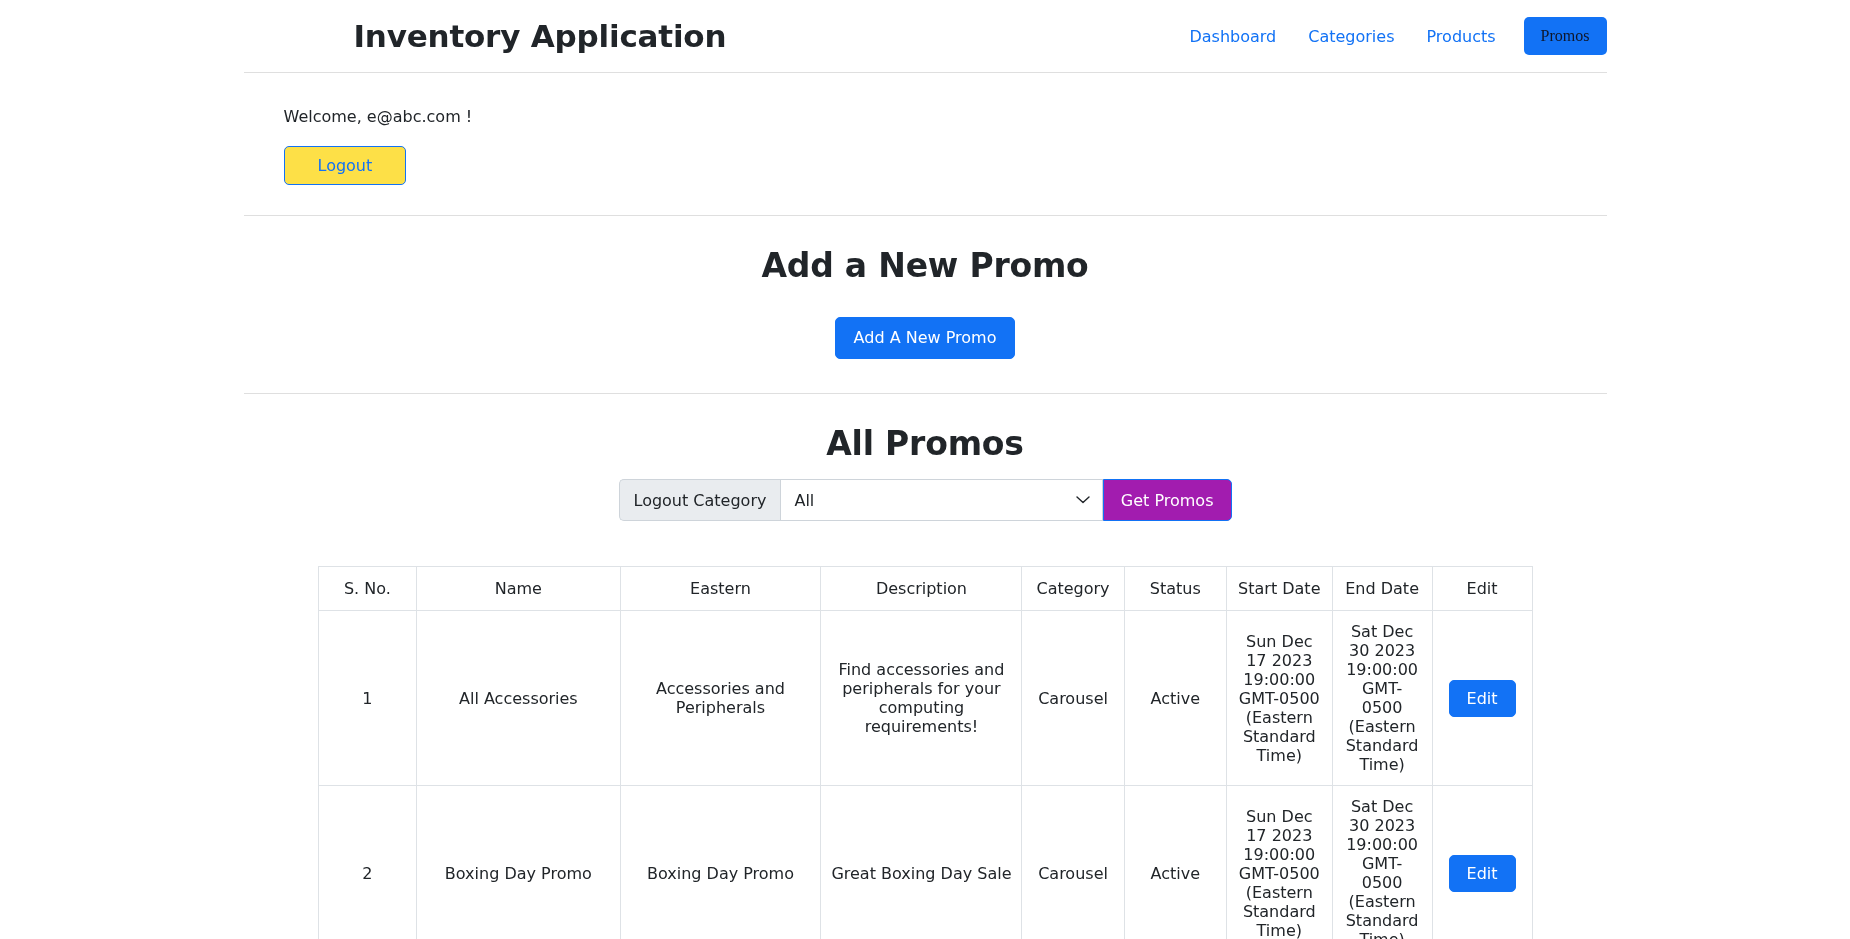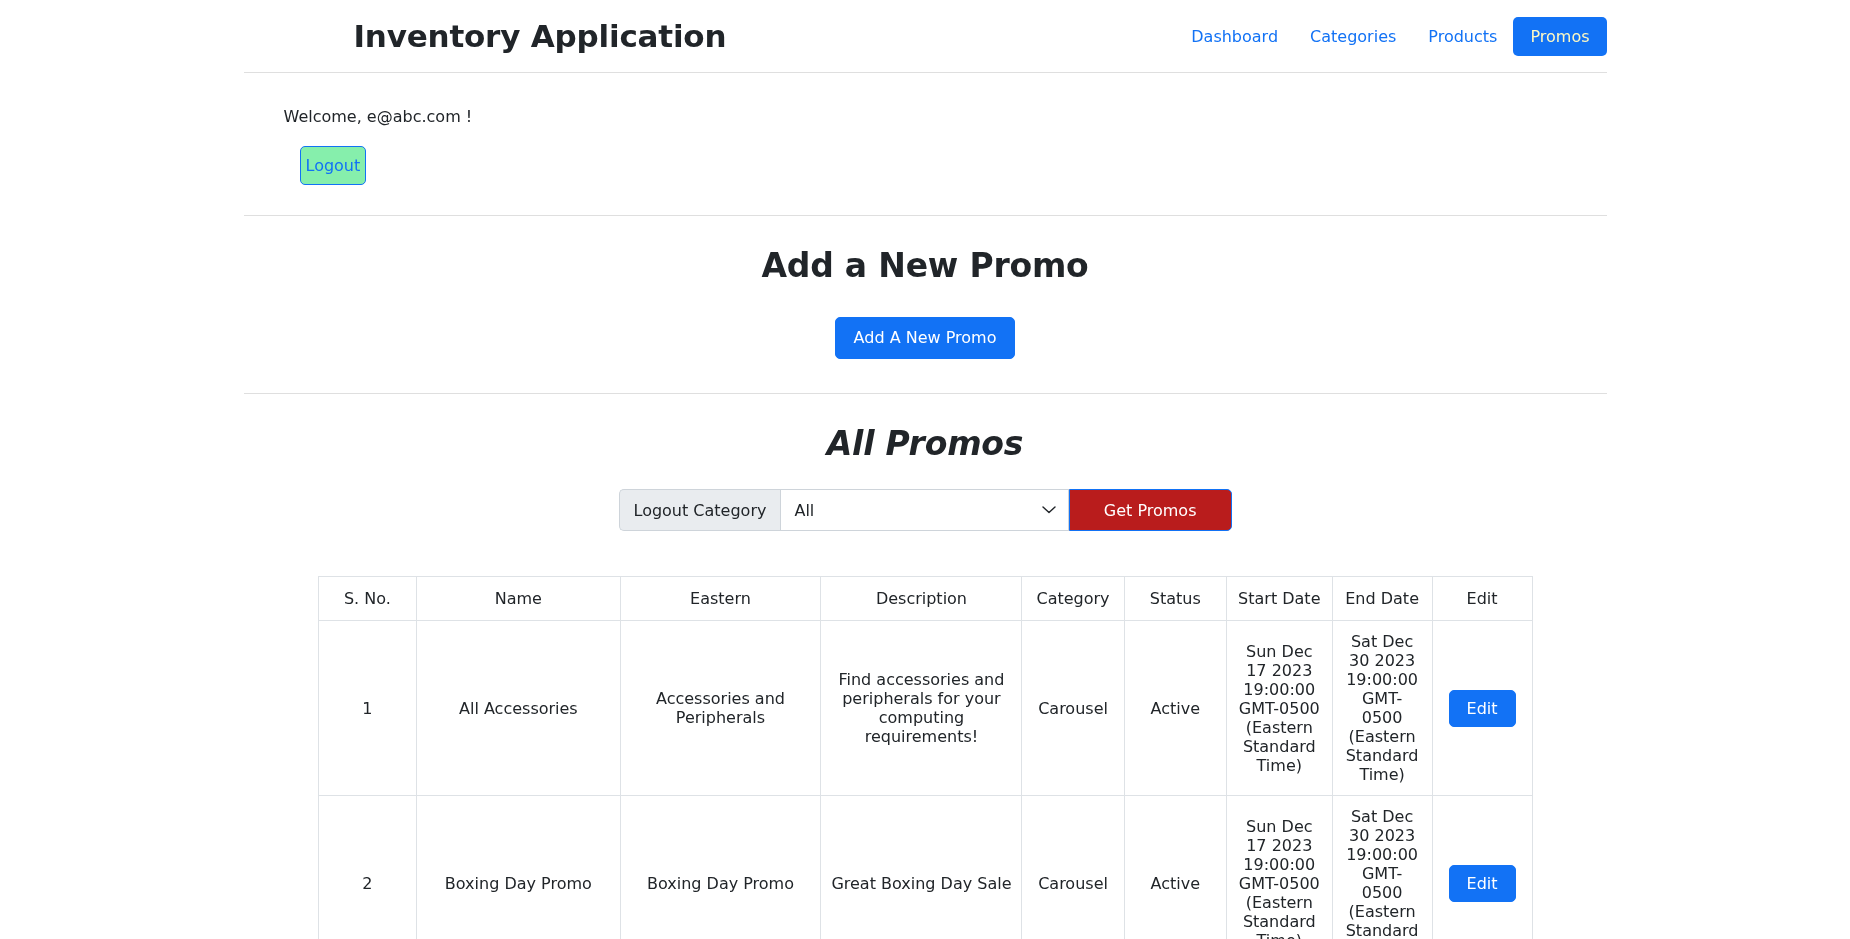--- a/index.html
+++ b/index.html
@@ -44,23 +44,25 @@
   }
   .nav-link {
     color: #1272f5;
     font-size: 16px;
     text-decoration: none;
     padding: 9px 16px;
     white-space: nowrap;
   }
   .nav-link.active {
     background: #1272f5;
-    color: #fef9c3;
+    color: #0f172a;
     border-radius: 5px;
     padding: 10px 17px;
+    margin-left: 12px;
+    font-family: Liberation Serif, serif;
   }
 
   
   .container {
     width: 1387px;
     margin: 0 auto;
     padding: 0 12px;
   }
   hr.sep {
     border: 0;
@@ -74,28 +76,27 @@
   }
   .welcome-text {
     font-size: 16px;
     color: #212529;
     margin: 0 0 20px 0;
   }
   .btn-outline {
     display: inline-block;
     border: 1px solid #1272f5;
     color: #1272f5;
-    background: #86efac;
+    background: #fde047;
     border-radius: 5px;
-    padding: 9px 5px;
+    padding: 9px 33px;
     font-size: 16px;
     font-family: inherit;
     cursor: pointer;
     line-height: 1.2;
-    margin-left: 16px;
   }
 
   
   .section {
     text-align: center;
     padding: 30px 0 34px 0;
   }
   .section h2 {
     font-size: 33px;
     font-weight: 700;
@@ -114,23 +115,22 @@
     font-family: inherit;
     cursor: pointer;
     line-height: 1.25;
   }
 
   
   .promos-section { text-align: center; padding: 30px 0 0 0; }
   .promos-section h2 {
     font-size: 33px;
     font-weight: 700;
-    margin: 0 0 26px 0;
+    margin: 0 0 16px 0;
     letter-spacing: -0.2px;
-    font-style: italic;
   }
   .filter-row {
     display: flex;
     justify-content: center;
     margin-bottom: 45px;
   }
   .input-group {
     display: flex;
     align-items: stretch;
     height: 42px;
@@ -167,25 +167,25 @@
   }
   .chev {
     position: absolute;
     right: 13px;
     top: 50%;
     transform: translateY(-50%);
     pointer-events: none;
     line-height: 0;
   }
   .btn-get {
-    background: #b91c1c;
+    background: #a21caf;
     border: 1px solid #1272f5;
     color: #ffffff;
     border-radius: 0 5px 5px 0;
-    padding: 0 34px;
+    padding: 0 17px;
     font-size: 16px;
     font-family: inherit;
     cursor: pointer;
     white-space: nowrap;
     display: flex;
     align-items: center;
   }
 
   
   .table-wrap {

